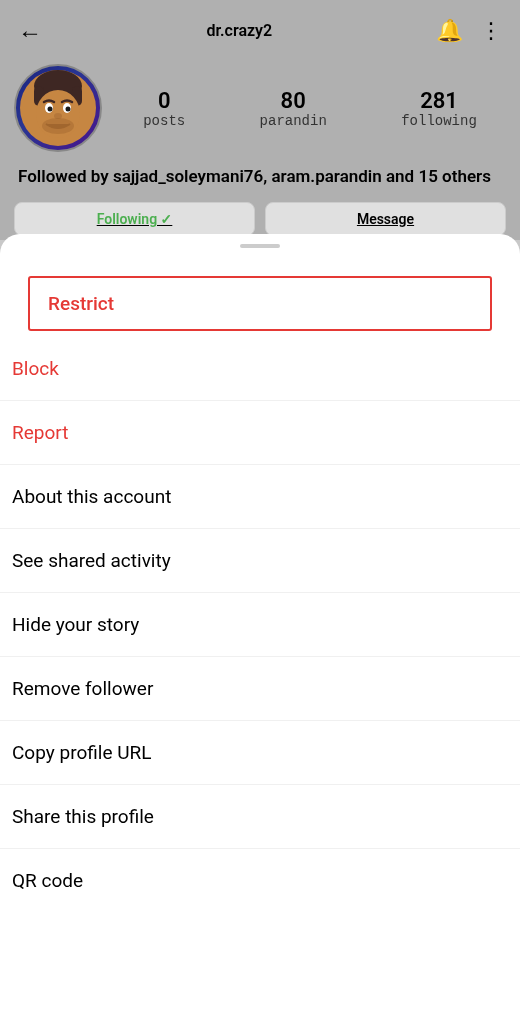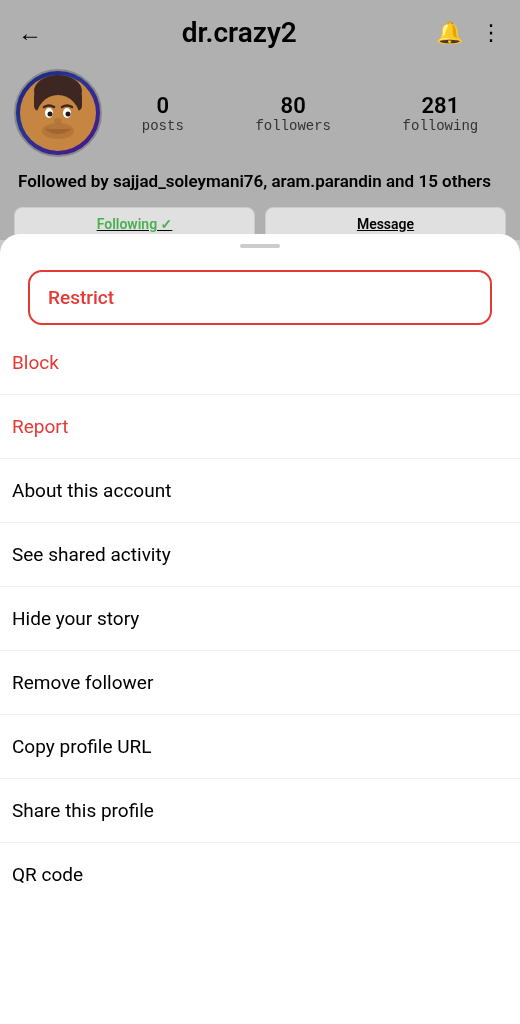--- a/index.html
+++ b/index.html
@@ -31,21 +31,21 @@
       padding: 16px 18px 10px 18px;
     }
 
     .back-arrow {
       font-size: 24px;
       color: #000;
       cursor: pointer;
     }
 
     .username-title {
-      font-size: 28px;
+      font-size: 16px;
       font-weight: 600;
       color: #000;
     }
 
     .top-icons {
       display: flex;
       align-items: center;
       gap: 16px;
     }
 
@@ -172,22 +172,22 @@
     }
 
     .sheet-item.red-text {
       color: #e53935;
     }
 
     .sheet-item.restrict {
       color: #e53935;
       font-weight: 500;
       border: 2.5px solid #e53935;
-      border-radius: 14px;
-      margin: 0 14px 6px 14px;
+      border-radius: 3px;
+      margin: 6px 14px 6px 14px;
       padding: 14px 18px;
       display: inline-block;
       width: calc(100% - 28px);
     }
 
     .restrict-wrapper {
       padding: 6px 14px 0 14px;
     }
   </style>
 </head>
@@ -233,21 +233,21 @@
       </svg>
     </div>
 
     <div class="stats-row">
       <div class="stat-item">
         <span class="stat-number">0</span>
         <span class="stat-label">posts</span>
       </div>
       <div class="stat-item">
         <span class="stat-number">80</span>
-        <span class="stat-label">followers</span>
+        <span class="stat-label">parandin</span>
       </div>
       <div class="stat-item">
         <span class="stat-number">281</span>
         <span class="stat-label">following</span>
       </div>
     </div>
   </div>
 
   <div class="followed-by-text">
     <span>Followed by </span><span>sajjad_soleymani76, aram.parandin</span><span> and 15 others</span>

